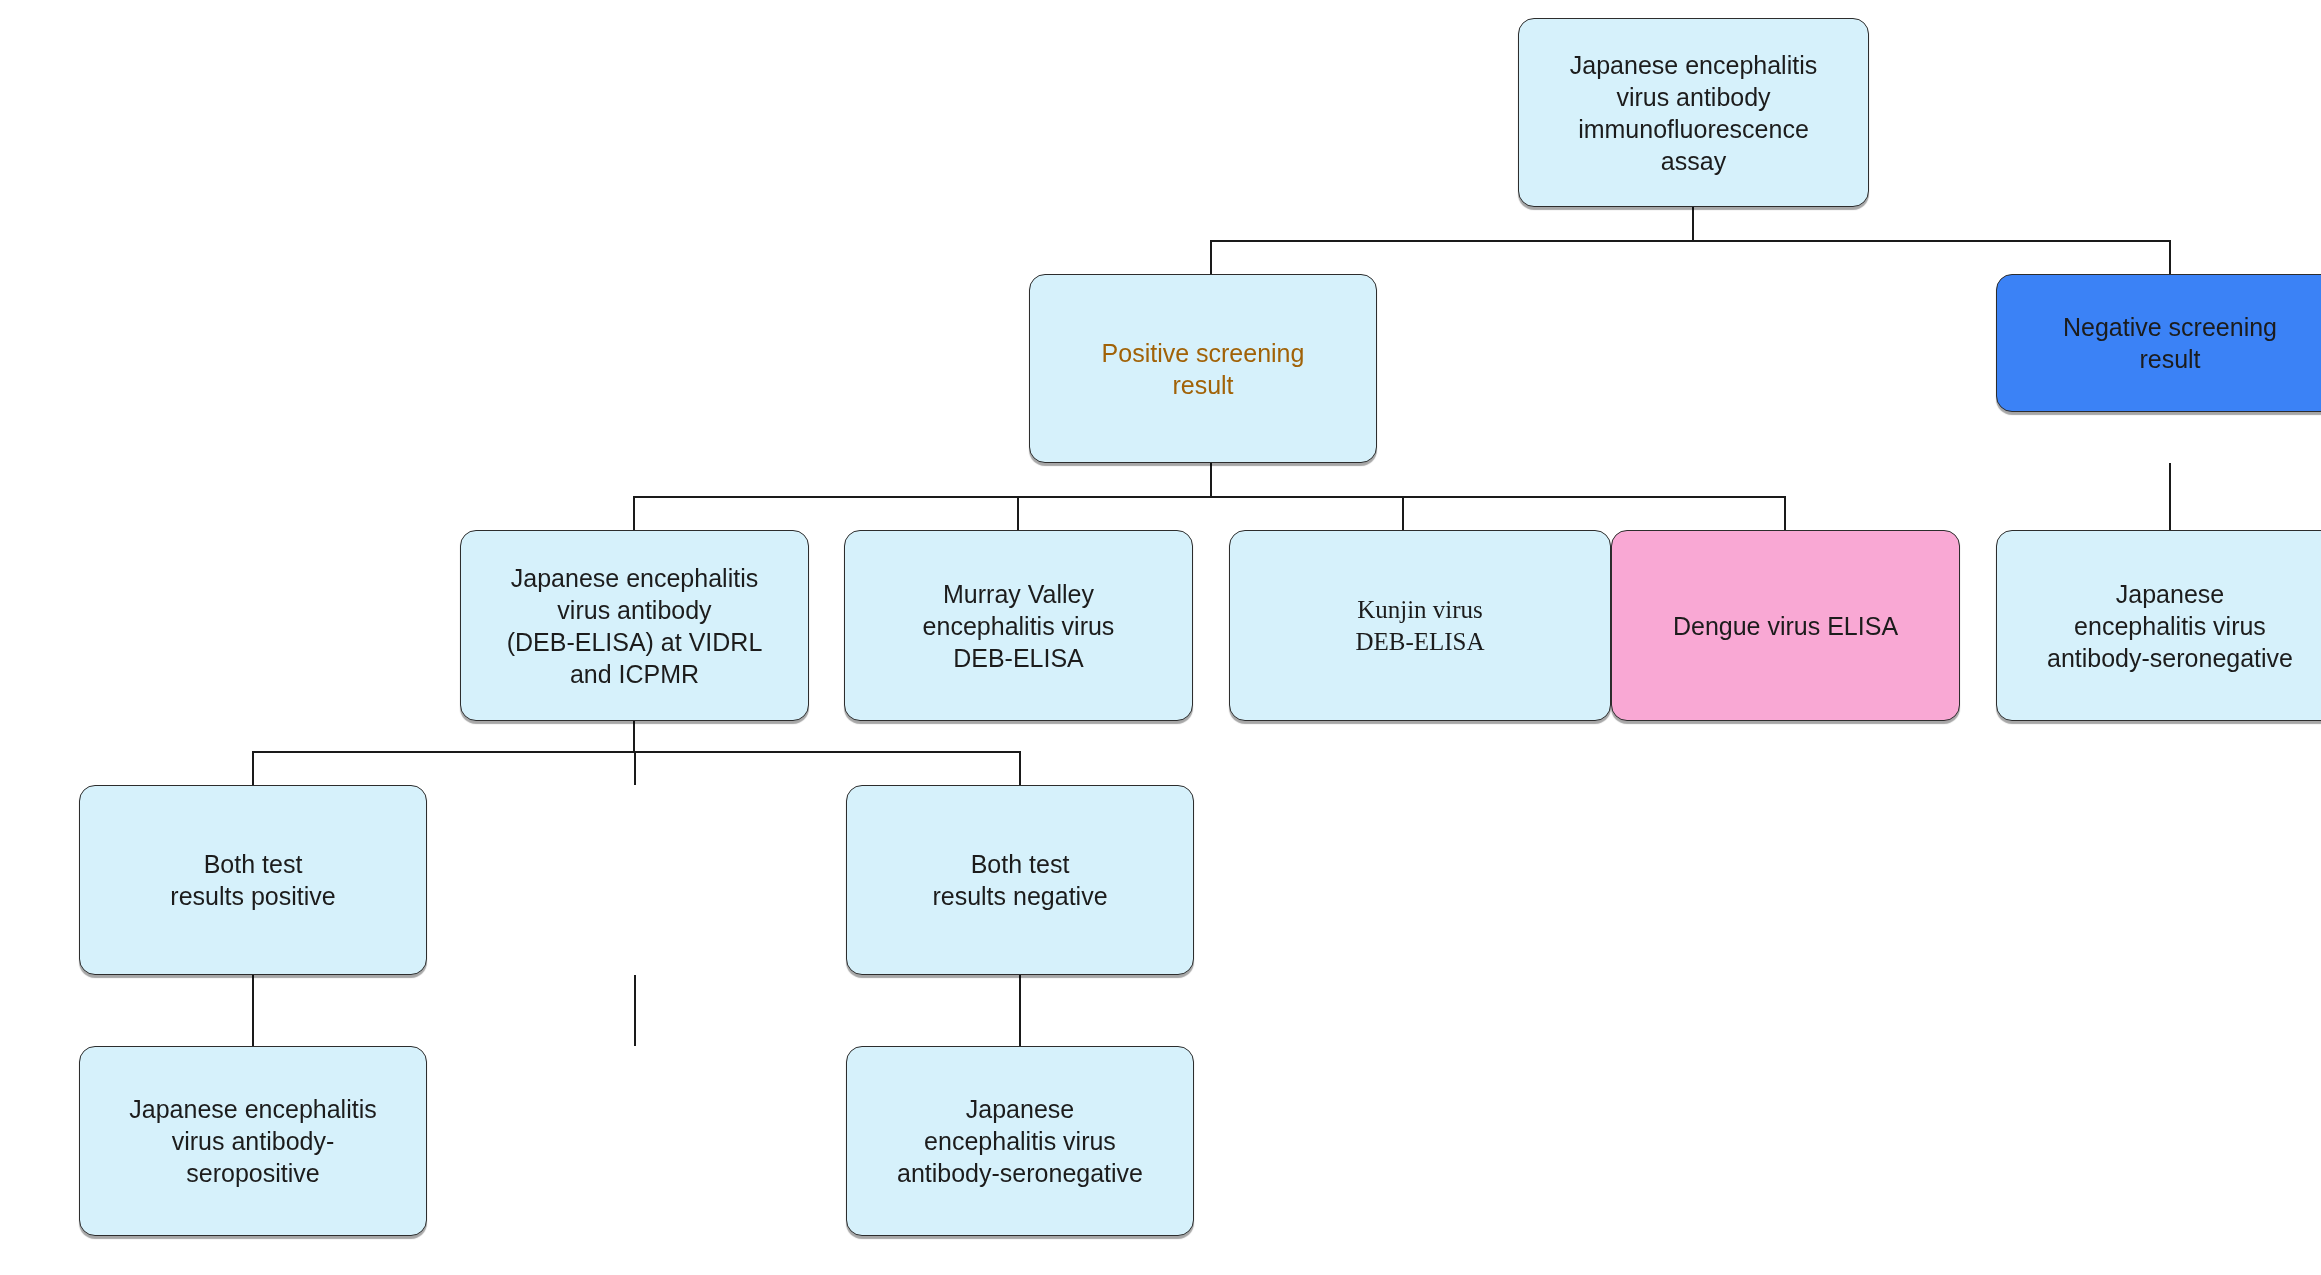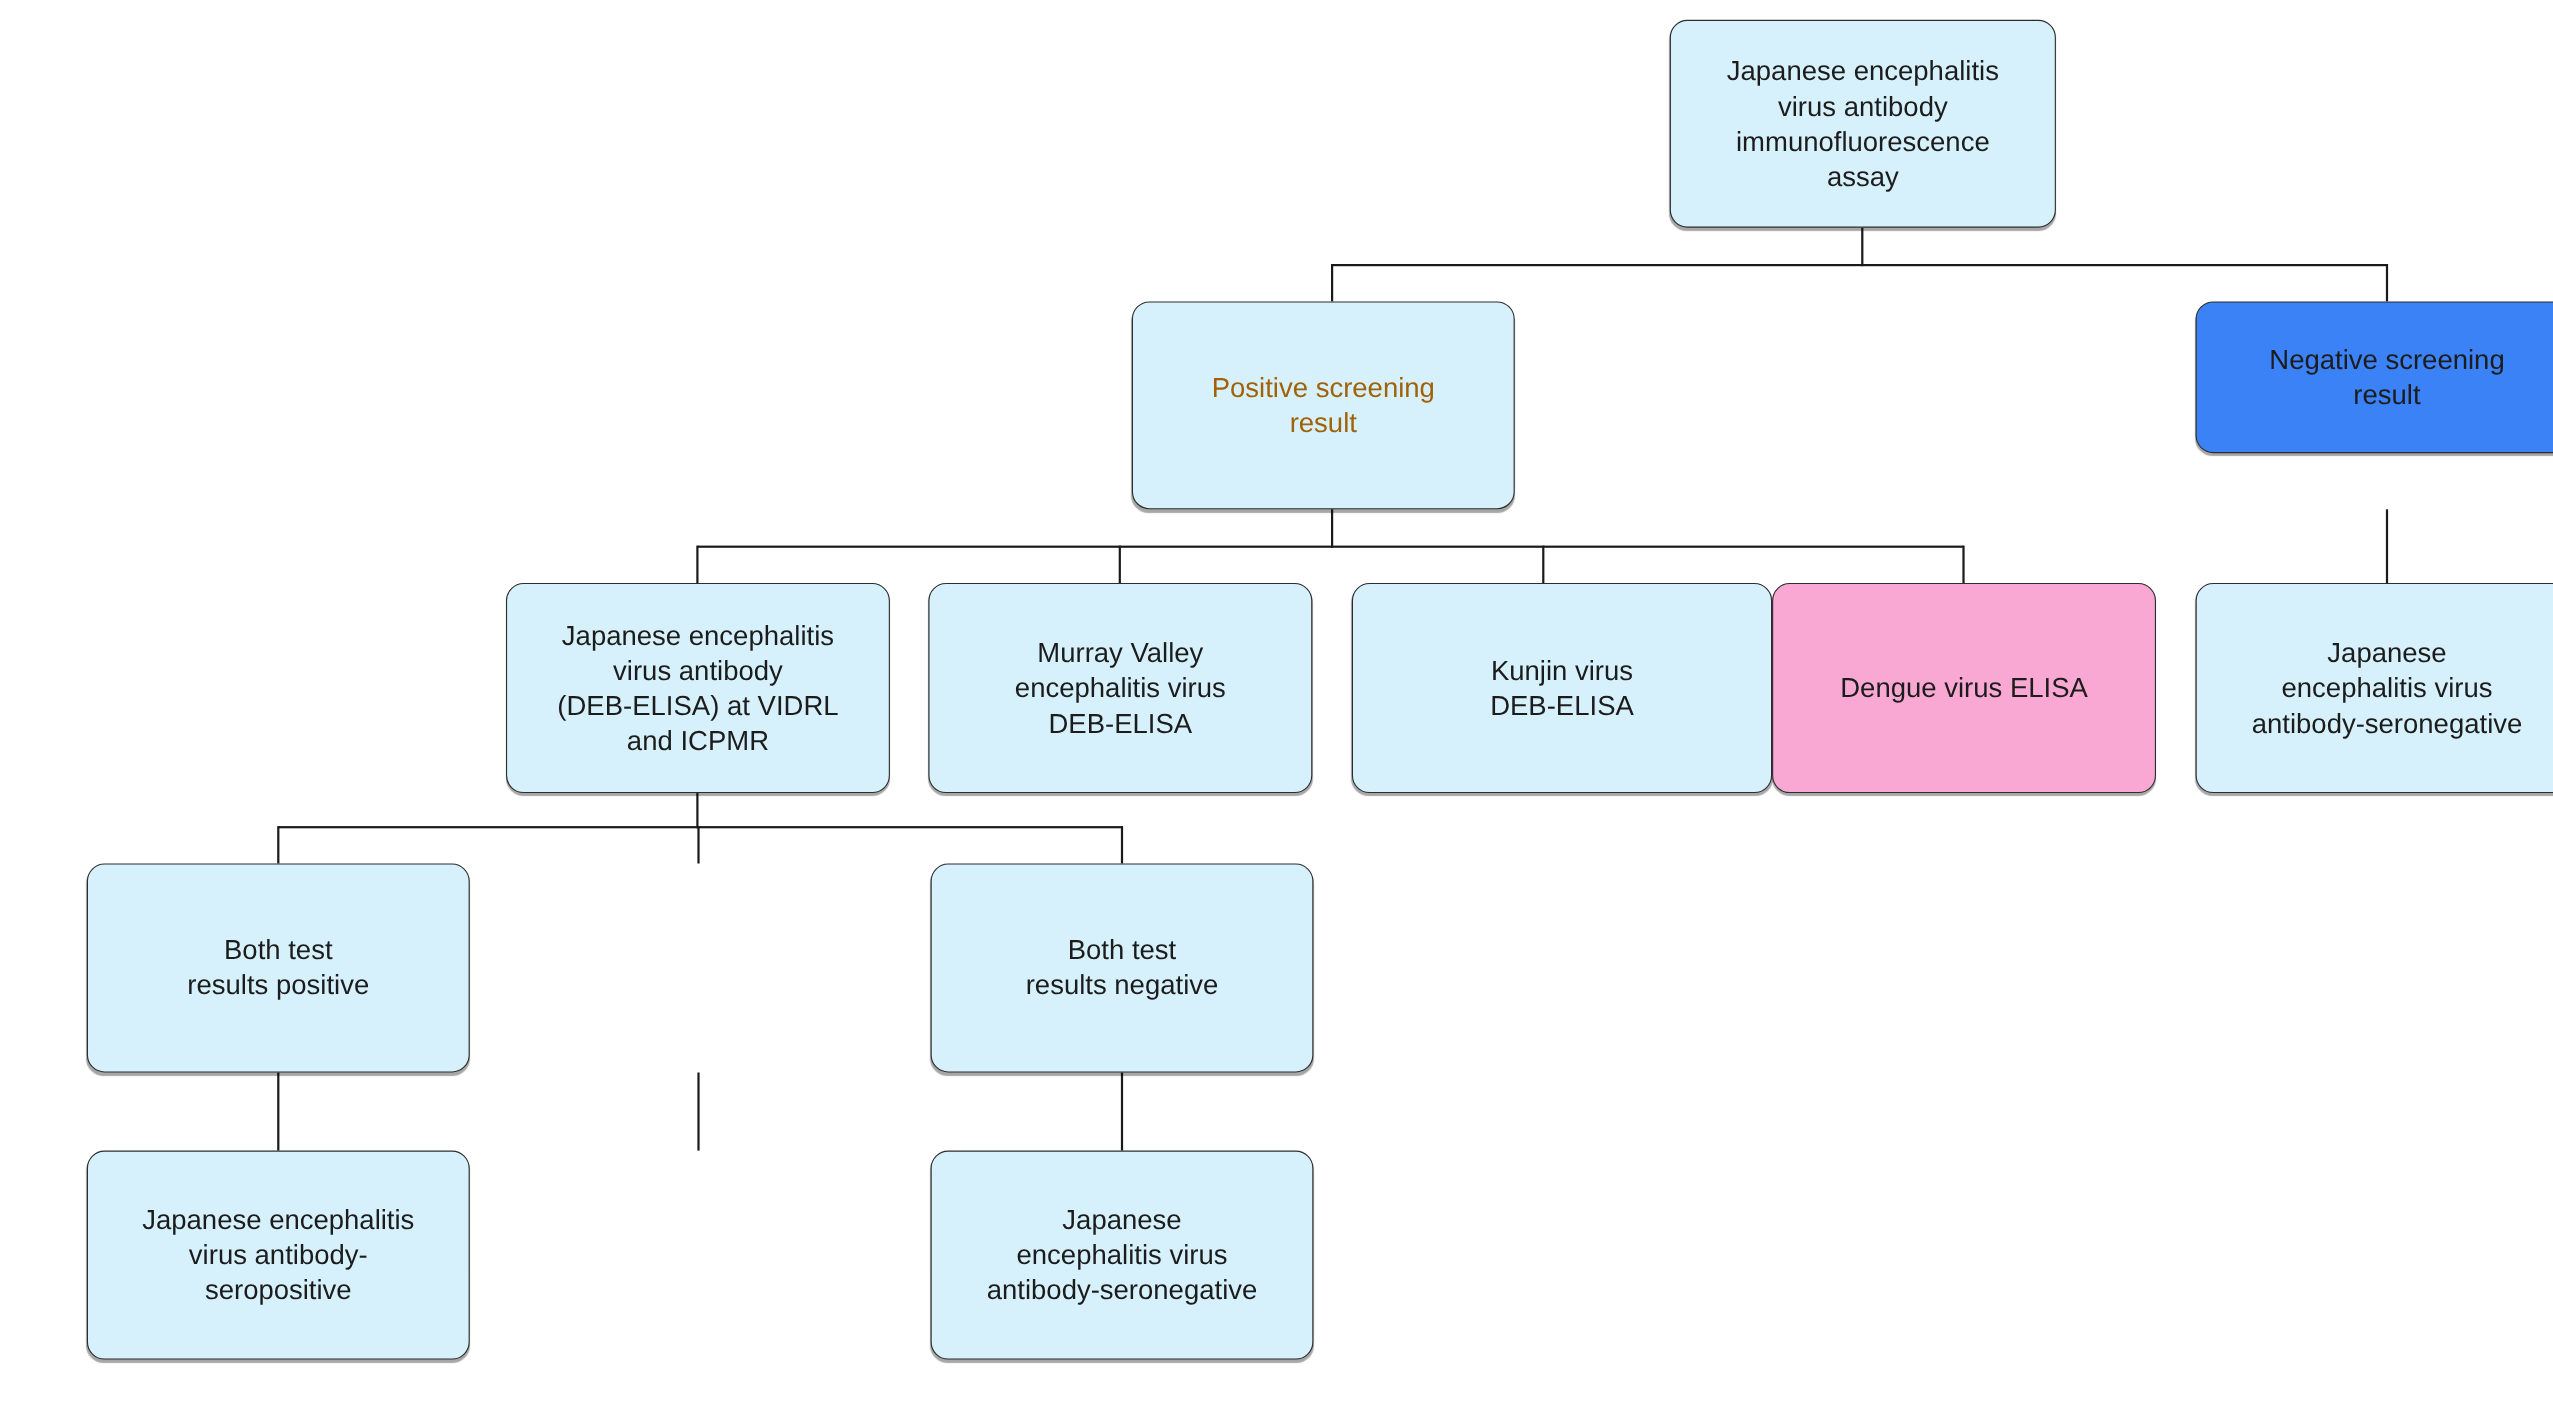--- a/index.html
+++ b/index.html
@@ -77,21 +77,21 @@
       <span class="label">Japanese encephalitis
 virus antibody
 (DEB-ELISA) at VIDRL
 and ICPMR</span>
     </div>
     <div class="node" style="left: 799px; top: 530px; width: 349px; height: 191px; background: rgb(214, 241, 251); border-color: rgb(45, 45, 45); color: rgb(28, 28, 28);">
       <span class="label">Murray Valley
 encephalitis virus
 DEB-ELISA</span>
     </div>
-    <div class="node" style="left: 1184px; top: 530px; width: 382px; height: 191px; background: rgb(214, 241, 251); border-color: rgb(45, 45, 45); color: rgb(28, 28, 28);">
+    <div class="node" style="left: 1184px; top: 530px; width: 382px; height: 191px; background: rgb(214, 241, 251); border-color: rgb(45, 45, 45); color: rgb(28, 28, 28); font-family: Liberation Serif, serif;">
       <span class="label">Kunjin virus
 DEB-ELISA</span>
     </div>
     <div class="node" style="left: 1566px; top: 530px; width: 349px; height: 191px; background: #f9a8d4; border-color: rgb(45, 45, 45); color: rgb(28, 28, 28);">
       <span class="label">Dengue virus ELISA</span>
     </div>
     <div class="node bold" style="left: 1951px; top: 530px; width: 348px; height: 191px; background: rgb(214, 241, 251); border-color: rgb(45, 45, 45); color: rgb(28, 28, 28);">
       <span class="label">Japanese
 encephalitis virus
 antibody-seronegative</span>

